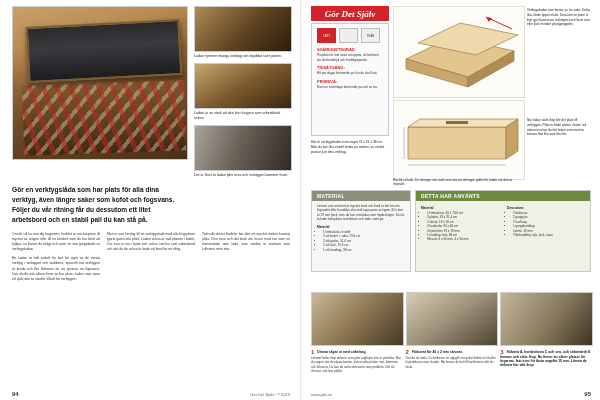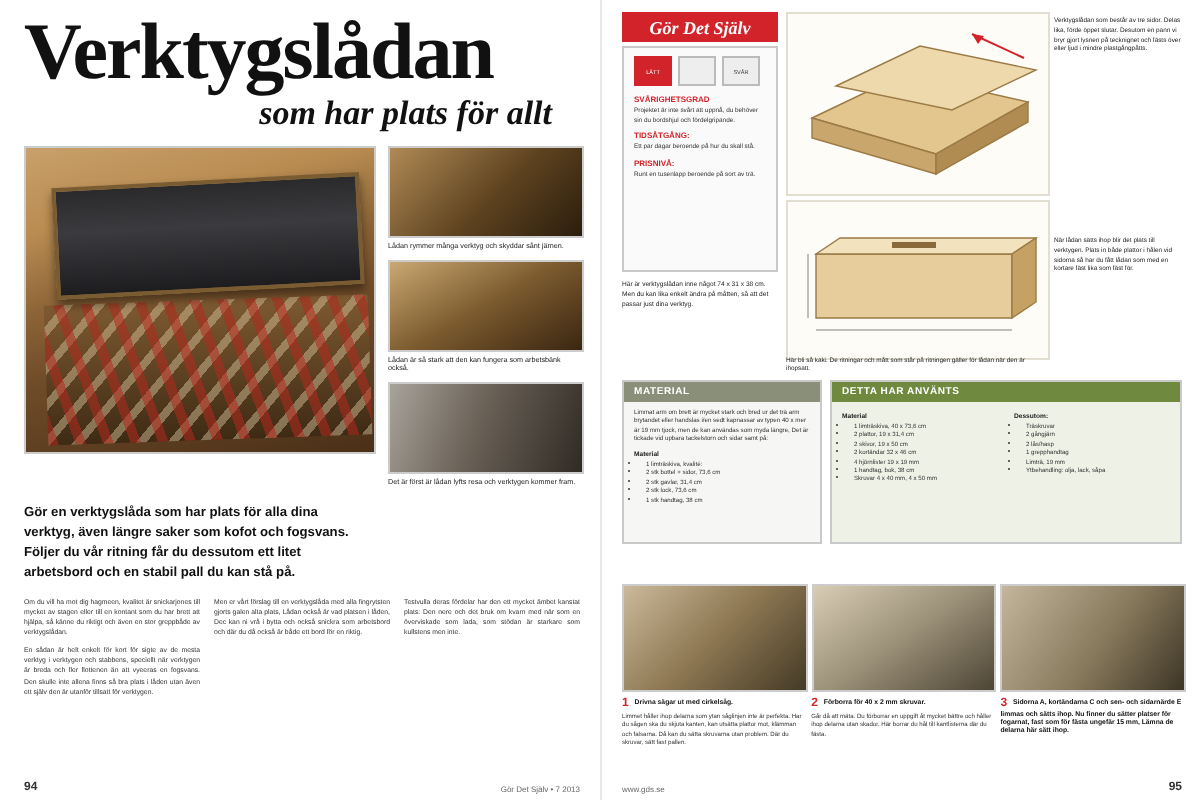--- a/index.html
+++ b/index.html
@@ -159,24 +159,20 @@
     justify-content:space-between;align-items:center;font-size:4px;color:#666;
   }
 </style>
 </head>
 <body>
 
 <div class="spread">
 
   <div class="page page-left">
 
-    <div class="headline-wrap">
-      <h1 class="headline">Verktygslådan</h1>
-      <div class="subhead">som har plats för allt</div>
-    </div>
 
     <div class="left-body">
       <div class="photo-main"></div>
       <div class="thumb-col">
         <div class="thumb">
           <span class="img img-a"></span>
           <span class="cap">Lådan rymmer många verktyg och skyddar sånt järnen.</span>
         </div>
         <div class="thumb">
           <span class="img img-b"></span>

